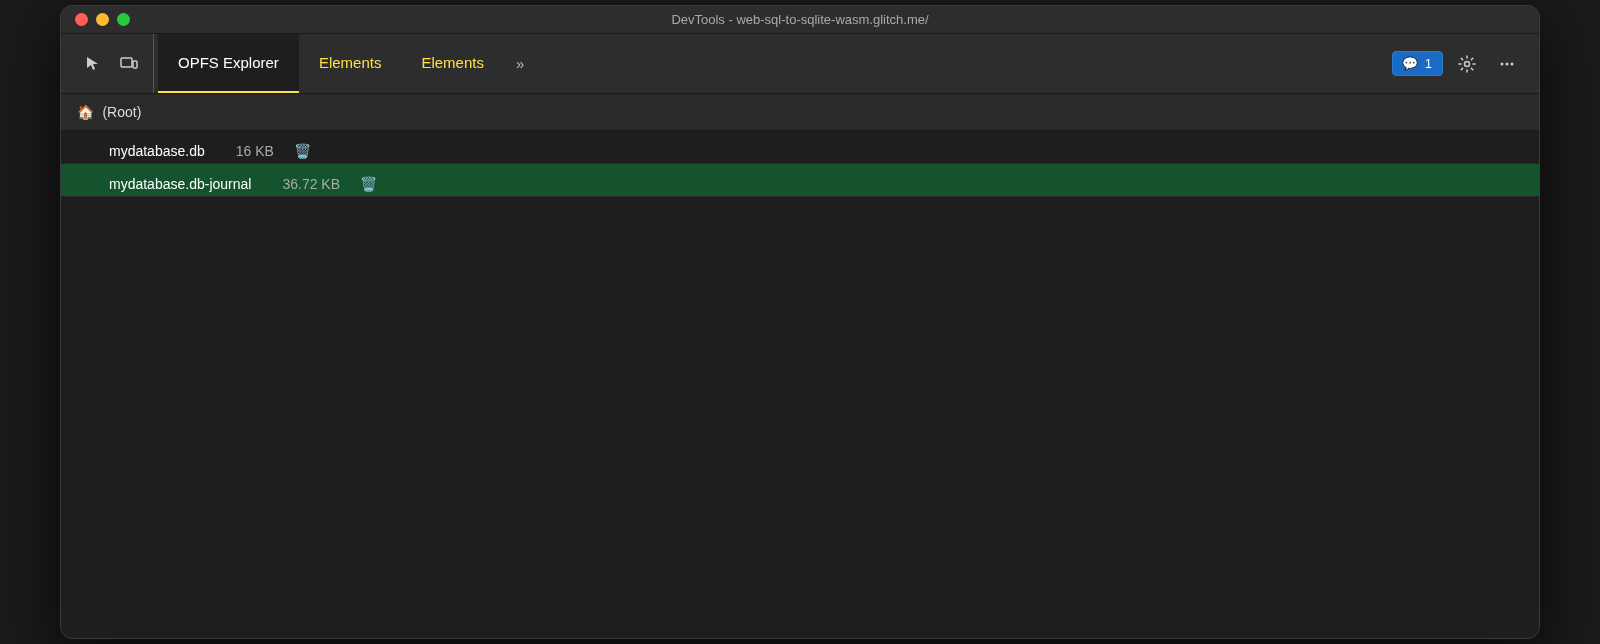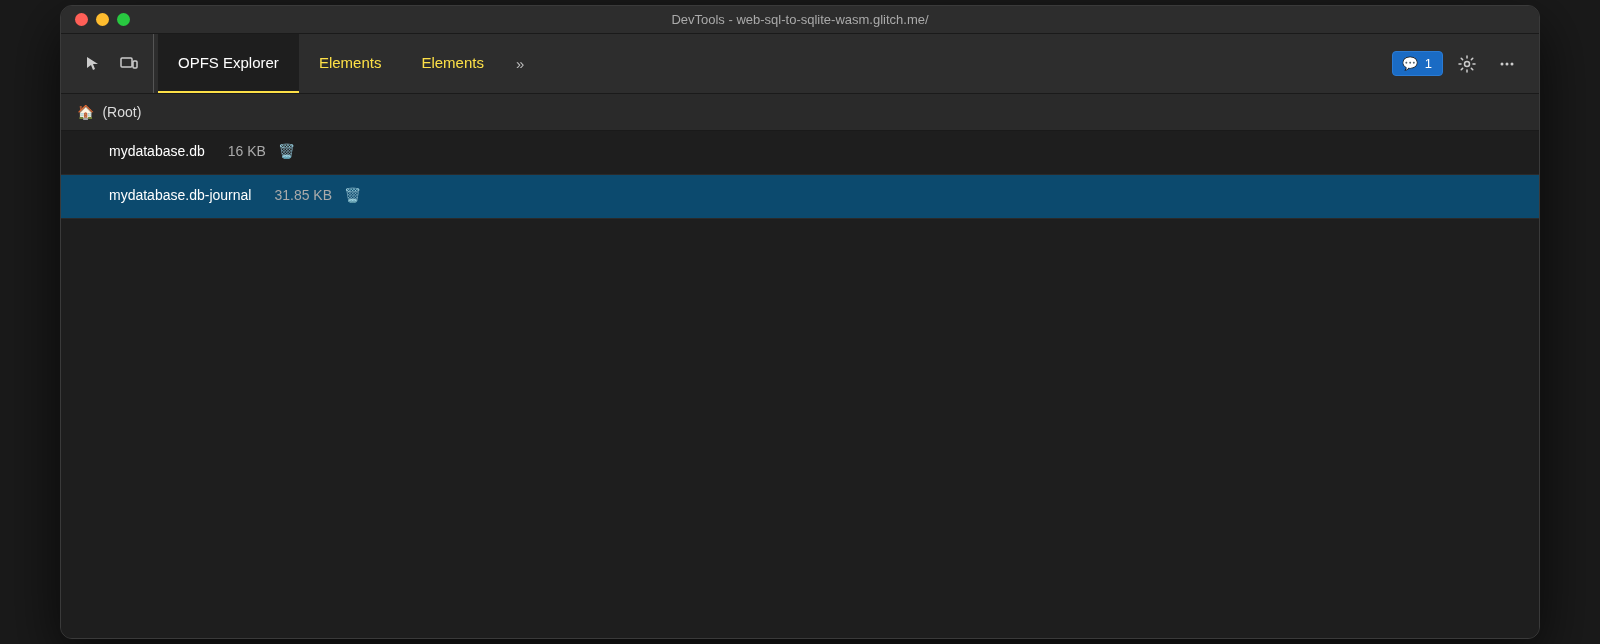--- a/index.html
+++ b/index.html
@@ -180,30 +180,30 @@
       background: #2a2a2a;
       border-bottom: 1px solid #1a1a1a;
       color: #ddd;
       font-size: 14px;
       gap: 8px;
     }
 
     .file-row {
       display: flex;
       align-items: flex-start;
-      padding: 12px 16px 15px 48px;
+      padding: 12px 16px 4px 48px;
       border-bottom: 1px solid #2a2a2a;
       color: #ddd;
       font-size: 14px;
-      gap: 8px;
+      gap: 16px;
       cursor: pointer;
     }
 
     .file-row.selected {
-      background: #0c4a6e;
+      background: #14532d;
     }
 
     .file-name {
       color: #ffffff;
       font-weight: 500;
     }
 
     .file-size {
       color: #aaa;
       margin-left: 15px;
@@ -288,18 +288,18 @@
       </div>
 
       <div class="file-row">
         <span class="file-name">mydatabase.db</span>
         <span class="file-size">16 KB</span>
         <span class="trash-icon">🗑️</span>
       </div>
 
       <div class="file-row selected">
         <span class="file-name">mydatabase.db-journal</span>
-        <span class="file-size">31.85 KB</span>
+        <span class="file-size">36.72 KB</span>
         <span class="trash-icon">🗑️</span>
       </div>
     </div>
   </div>
 </div>
 
 </body></html>

